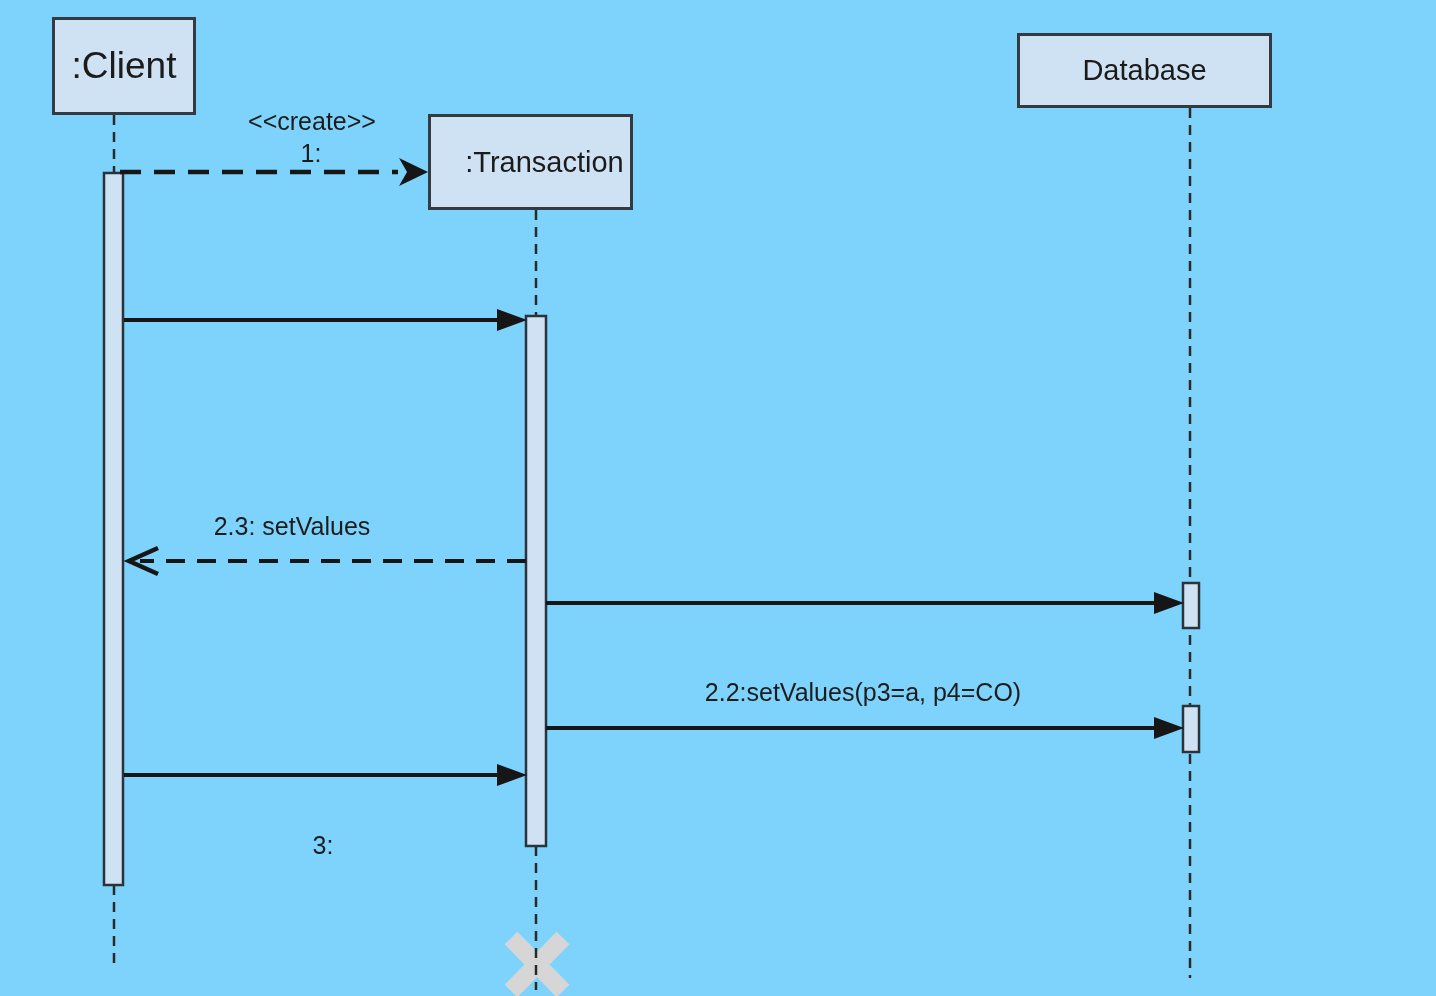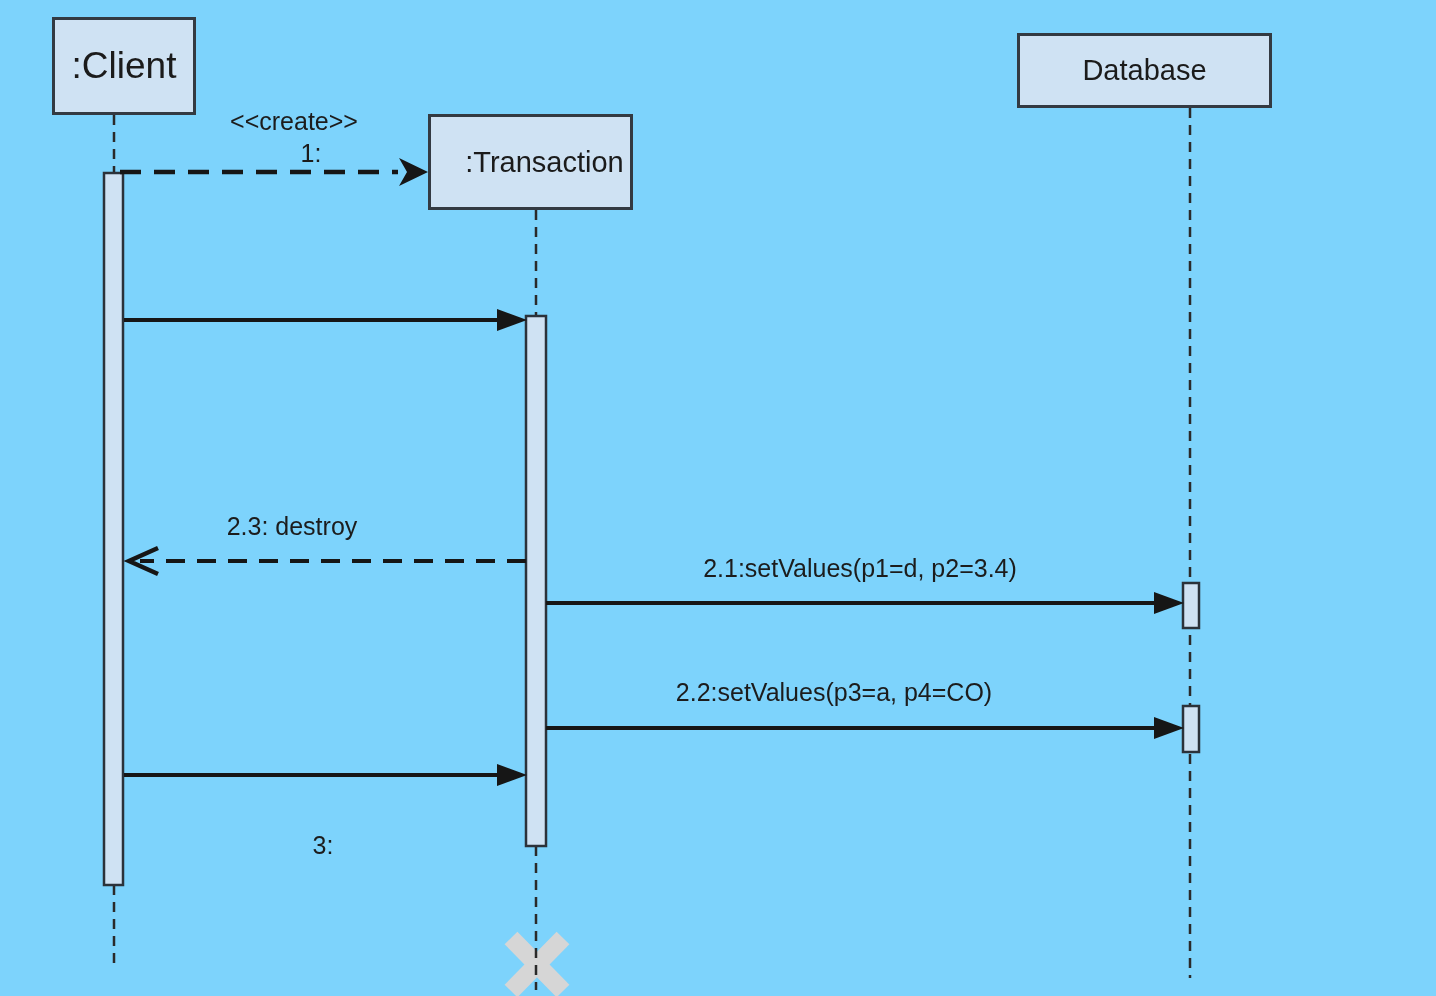--- a/index.html
+++ b/index.html
@@ -27,26 +27,26 @@
   .actor-transaction { left: 428px;  top: 114px; width: 205px; height: 96px; font-size: 29px; padding-left: 28px; }
   .actor-database    { left: 1017px; top: 33px;  width: 255px; height: 75px; font-size: 29px; }
   .msg-label {
     position: absolute;
     color: #1c1c1c;
     font-size: 25px;
     line-height: 1.15;
     text-align: center;
     white-space: nowrap;
   }
-  .lbl-create-stereo  { left: 194px; top: 107px; width: 200px; }
+  .lbl-create-stereo  { left: 212px; top: 107px; width: 200px; }
   .lbl-create-num     { left: 211px; top: 139px; width: 200px; }
   .lbl-operation      { left: 146px; top: 271px; width: 400px; }
   .lbl-commited       { left: 142px; top: 512px; width: 300px; }
   .lbl-setvalues1     { left: 660px; top: 554px; width: 400px; }
-  .lbl-setvalues2     { left: 634px; top: 678px; width: 400px; }
+  .lbl-setvalues2     { left: 663px; top: 678px; width: 400px; }
   .lbl-destroy-stereo { left: 173px; top: 799px; width: 300px; }
   .lbl-destroy-num    { left: 173px; top: 831px; width: 300px; }
 </style>
 </head>
 <body>
 
 <div class="canvas">
 
   <svg class="layer-svg" width="1436" height="996" viewBox="0 0 1436 996">
 
@@ -104,21 +104,20 @@
     <span>:Transaction</span>
   </div>
   <div class="actor-box actor-database">
     <span>Database</span>
   </div>
 
   <div class="msg-label lbl-create-stereo">&lt;&lt;create&gt;&gt;</div>
   <div class="msg-label lbl-create-num">1:</div>
 
 
-  <div class="msg-label lbl-commited">2.3: destroy</div>
+  <div class="msg-label lbl-commited">2.3: setValues</div>
 
-  <div class="msg-label lbl-setvalues1">2.1:setValues(p1=d, p2=3.4)</div>
 
   <div class="msg-label lbl-setvalues2">2.2:setValues(p3=a, p4=CO)</div>
 
   <div class="msg-label lbl-destroy-num">3:</div>
 
 </div>
 
 </body></html>

